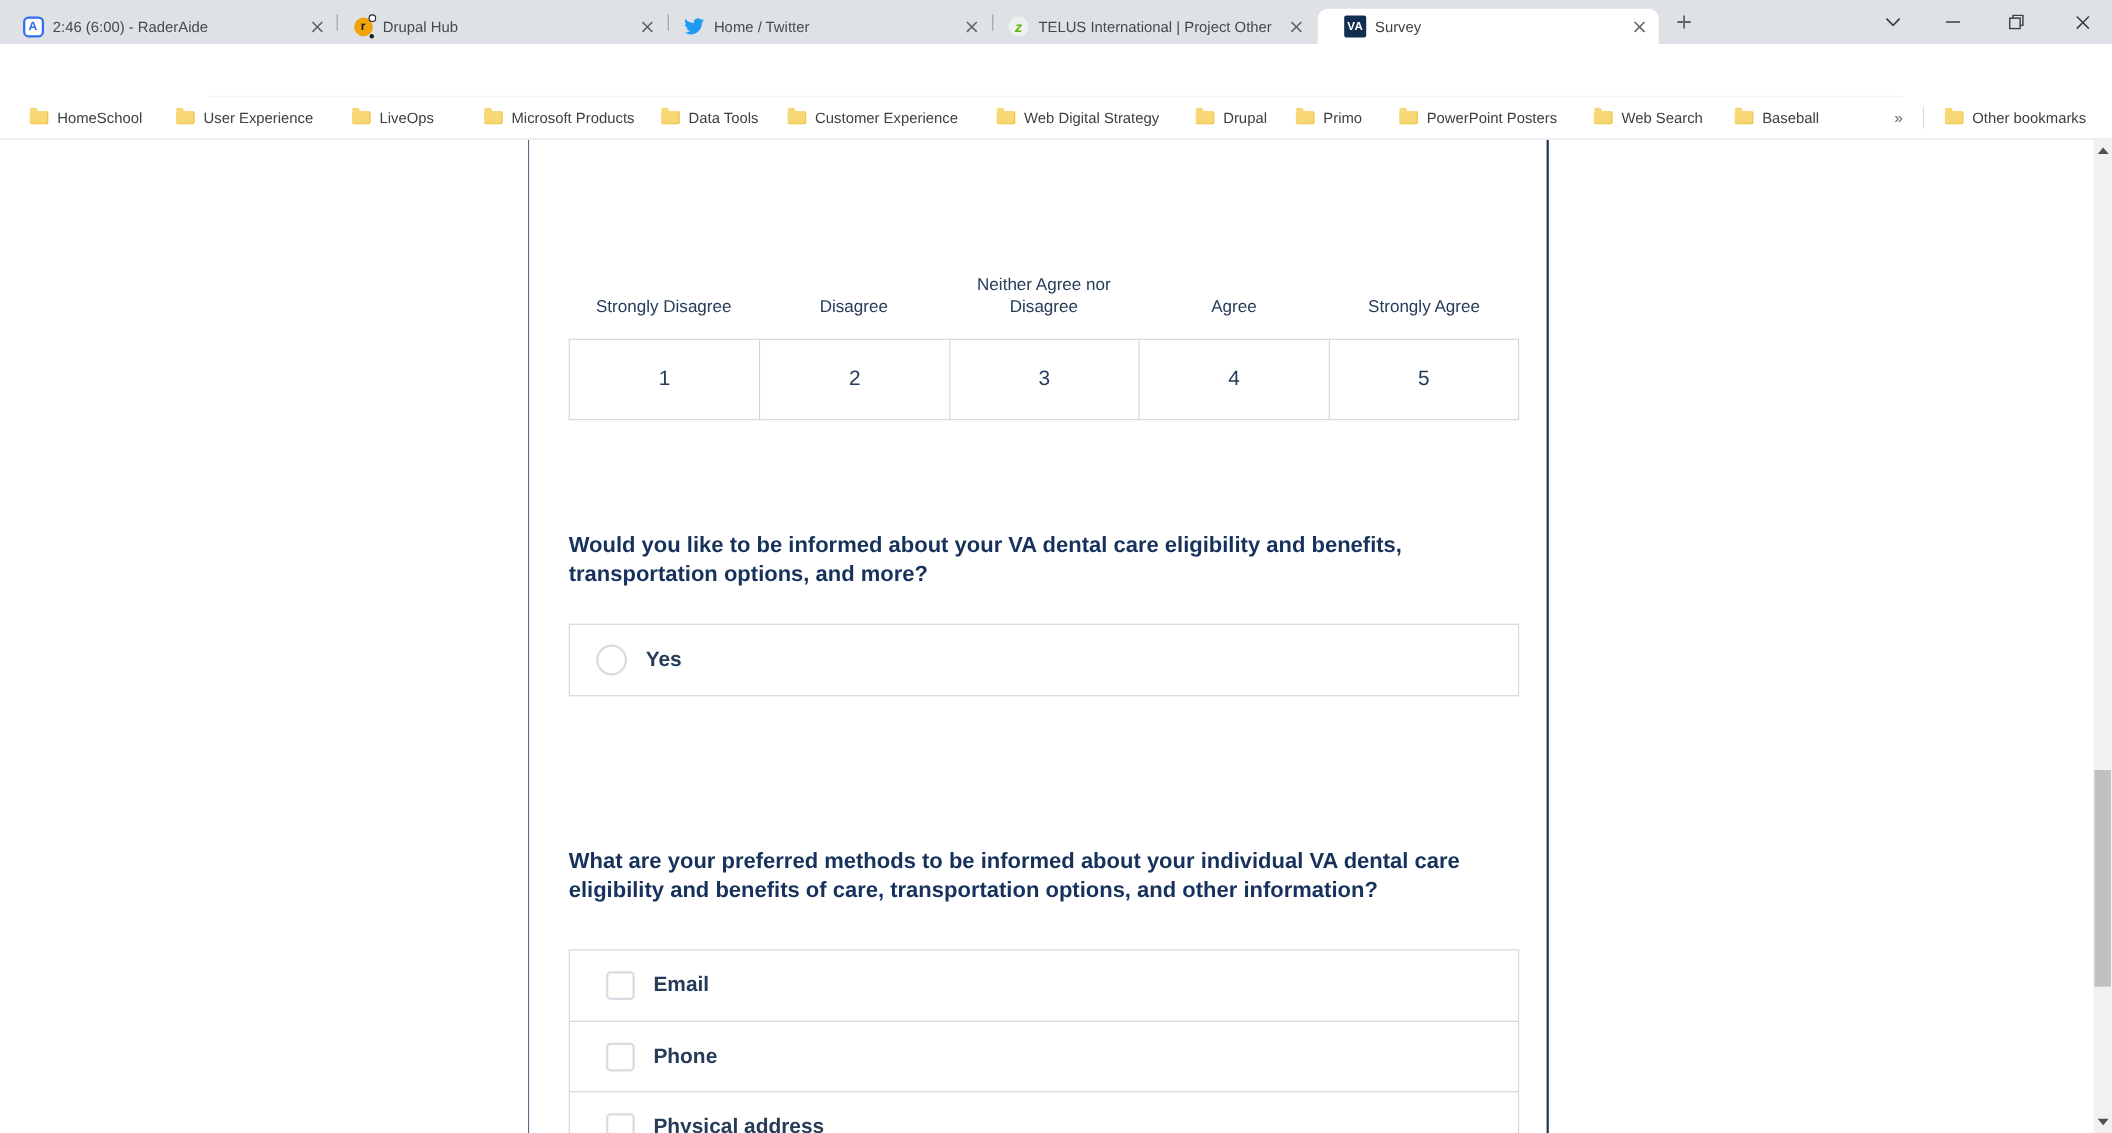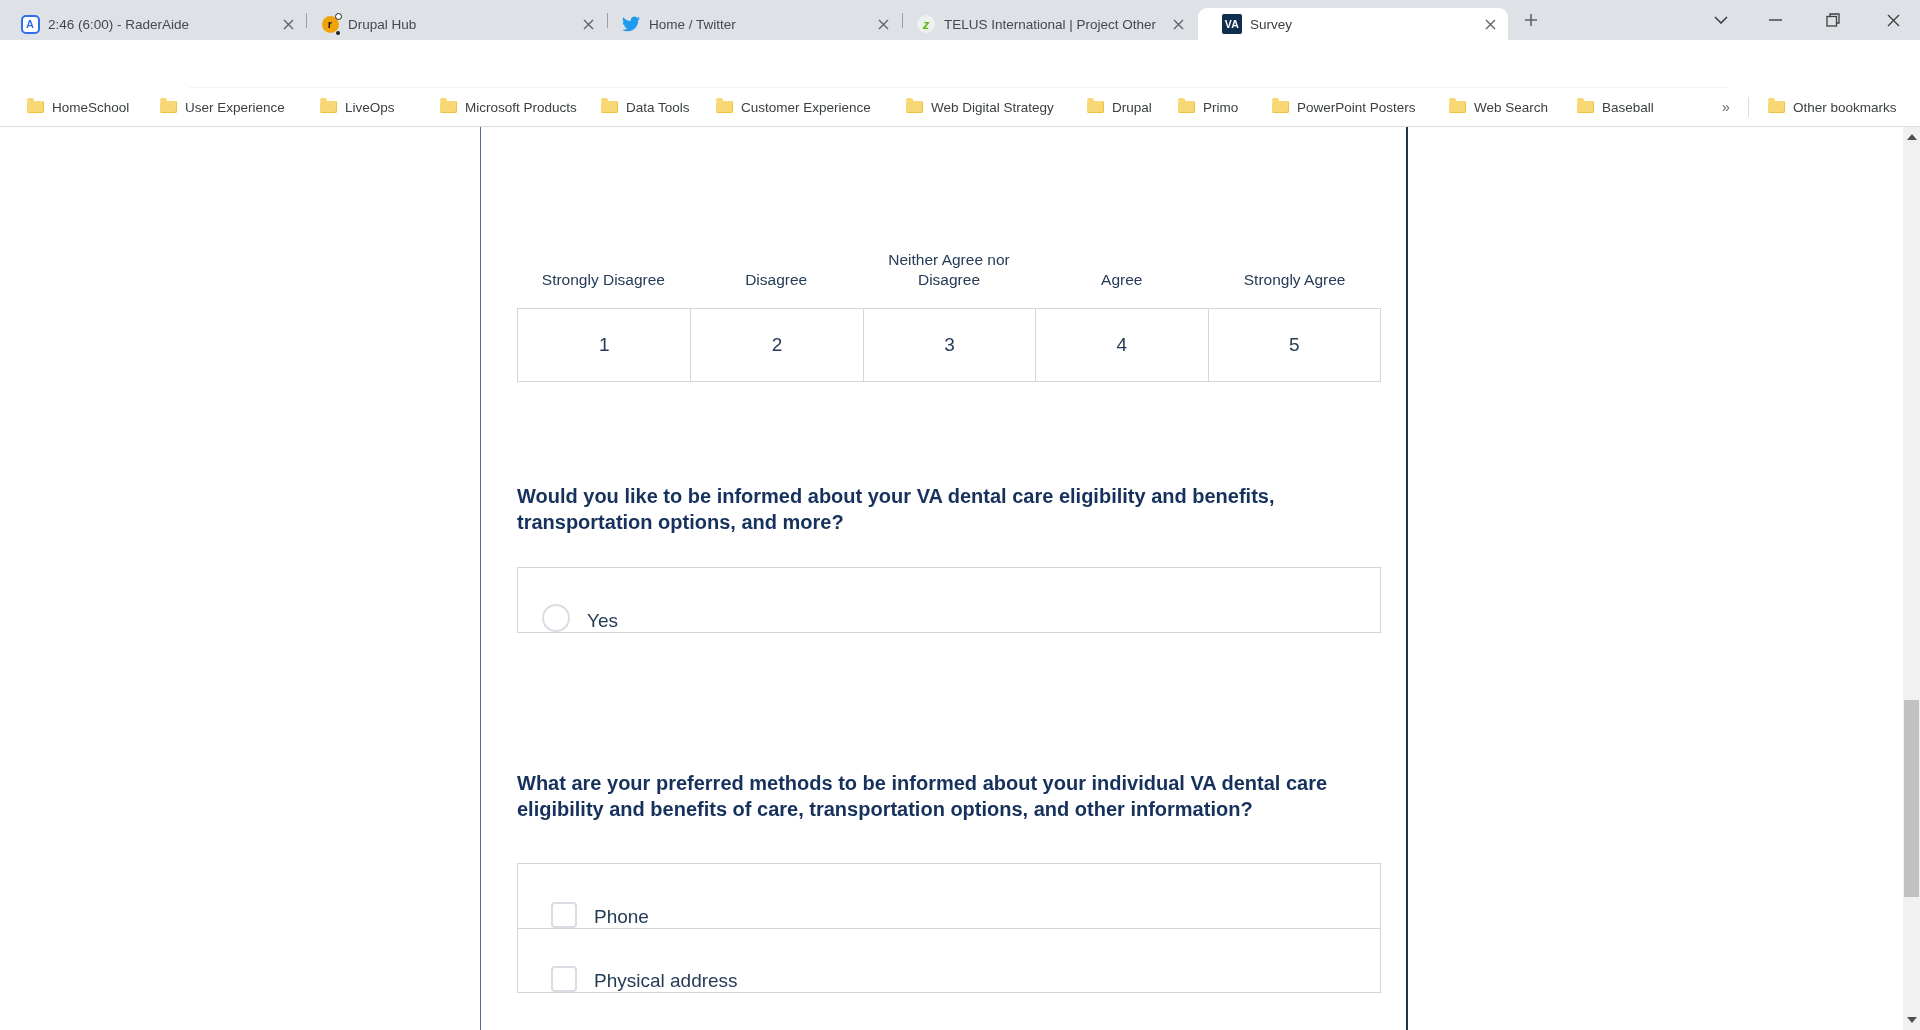--- a/index.html
+++ b/index.html
@@ -47,21 +47,21 @@
   .q-title { position:absolute; left:517px; width:864px; font-size:20px; font-weight:bold; color:#16325c; line-height:26px; }
 
   .scale-head { position:absolute; left:517px; top:119px; width:864px; height:44px; display:flex; align-items:flex-end; }
   .scale-head div { width:172.8px; text-align:center; font-size:15.5px; line-height:20px; color:#253b57; }
 
   .likert { position:absolute; left:517px; top:181px; width:864px; height:74px; display:flex; border:1px solid #d5d5d5; }
   .likert .cell { width:172.8px; display:flex; align-items:center; justify-content:center; font-size:19px; color:#253b57; border-left:1px solid #d5d5d5; }
   .likert .cell:first-child { border-left:none; }
 
   .optbox { position:absolute; left:517px; width:864px; border:1px solid #d5d5d5; background:#fff; }
-  .optrow { height:64px; display:flex; align-items:flex-end; border-top:1px solid #d5d5d5; }
+  .optrow { height:64px; display:flex; align-items:center; border-top:1px solid #d5d5d5;font-weight:bold; }
   .optrow:first-child { border-top:none; }
   .optrow .label { font-size:19px; color:#253b57; margin-left:17px; }
   .radio { width:28px; height:28px; border:2px solid #d9dce3; border-radius:50%; margin-left:24px; background:#fff; flex:0 0 auto; }
   .checkbox { width:26px; height:26px; border:2px solid #d9dce3; border-radius:4px; margin-left:33px; background:#fff; flex:0 0 auto; }
 
   
   .scrollbar { position:absolute; left:1903px; top:0; width:17px; height:903px; background:#f1f1f1; }
   .sb-up { position:absolute; left:4px; top:7px; width:0; height:0; border-left:5px solid transparent; border-right:5px solid transparent; border-bottom:6px solid #505050; }
   .sb-down { position:absolute; left:4px; bottom:7px; width:0; height:0; border-left:5px solid transparent; border-right:5px solid transparent; border-top:6px solid #505050; }
   .sb-thumb { position:absolute; left:1px; top:573px; width:15px; height:197px; background:#c1c1c1; }
@@ -326,20 +326,24 @@
         <span class="radio"></span>
         <span class="label">Yes</span>
       </div>
     </div>
 
     <div class="q-title" style="top:643px;">What are your preferred methods to be informed about your individual VA dental care eligibility and benefits of care, transportation options, and other information?</div>
 
     <div class="optbox" style="top:736px;">
       <div class="optrow">
         <span class="checkbox"></span>
+        <span class="label">Email</span>
+      </div>
+      <div class="optrow">
+        <span class="checkbox"></span>
         <span class="label">Phone</span>
       </div>
       <div class="optrow">
         <span class="checkbox"></span>
         <span class="label">Physical address</span>
       </div>
     </div>
 
     <div class="scrollbar">
       <div class="sb-up"></div>

